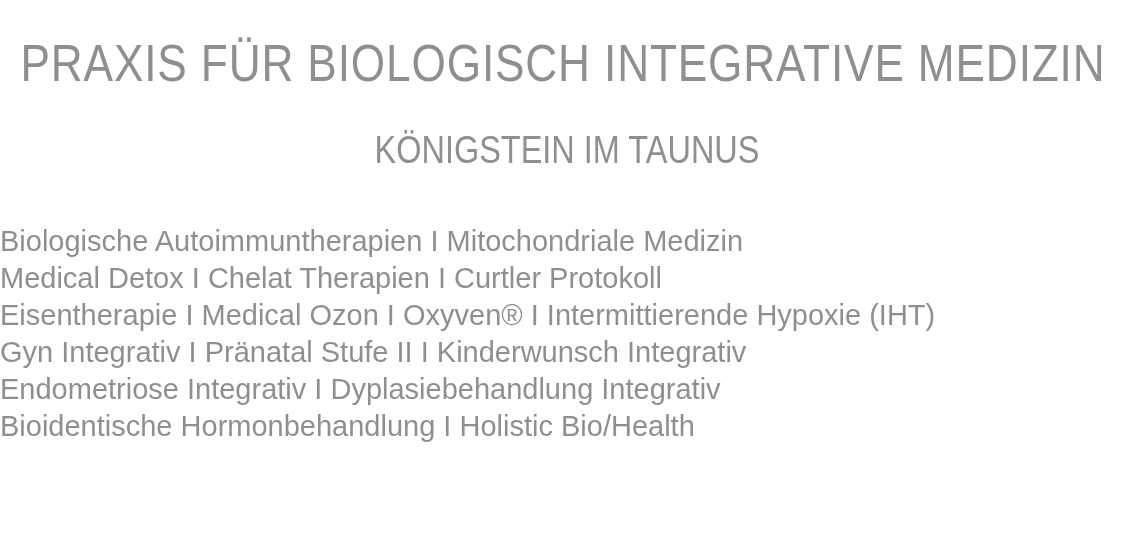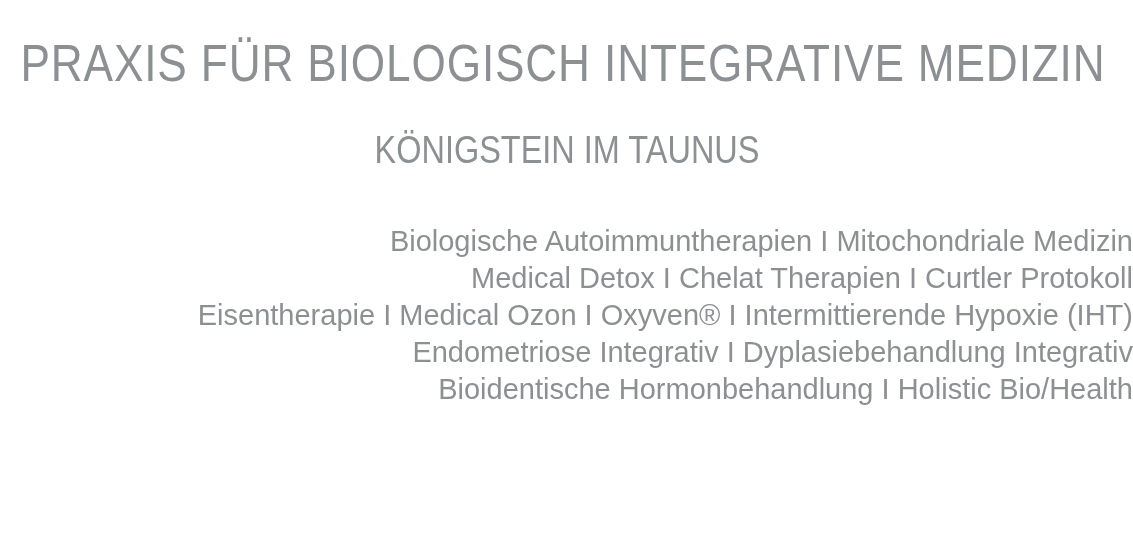--- a/index.html
+++ b/index.html
@@ -33,21 +33,21 @@
     letter-spacing: 1px;
   }
   .subtitle-text {
     font-size: 38px;
   }
   .services {
     position: absolute;
     top: 223px;
     left: 0;
     width: 1133px;
-    text-align: right;
+    text-align: left;
     color: #8d9093;
     font-size: 29px;
     line-height: 37px;
     white-space: nowrap;
   }
   .service-line {
     width: 1133px;
     overflow: visible;
   }
 </style>
@@ -58,17 +58,18 @@
 
   <svg class="header-svg" width="1133" height="200" viewBox="0 0 1133 200">
     <text class="title-text" x="563" y="81" text-anchor="middle" textLength="1085" lengthAdjust="spacingAndGlyphs">PRAXIS FÜR BIOLOGISCH INTEGRATIVE MEDIZIN</text>
     <text class="subtitle-text" x="567" y="163" text-anchor="middle" textLength="385" lengthAdjust="spacingAndGlyphs">KÖNIGSTEIN IM TAUNUS</text>
   </svg>
 
   <div class="services">
     <div class="service-line">Biologische Autoimmuntherapien I Mitochondriale Medizin</div>
     <div class="service-line">Medical Detox I Chelat Therapien I Curtler Protokoll</div>
     <div class="service-line">Eisentherapie I Medical Ozon I Oxyven® I Intermittierende Hypoxie (IHT)</div>
+    <div class="service-line">Gyn Integrativ I Pränatal Stufe II I Kinderwunsch Integrativ</div>
     <div class="service-line">Endometriose Integrativ I Dyplasiebehandlung Integrativ</div>
     <div class="service-line">Bioidentische Hormonbehandlung I Holistic Bio/Health</div>
   </div>
 
 </div>
 
 </body></html>

